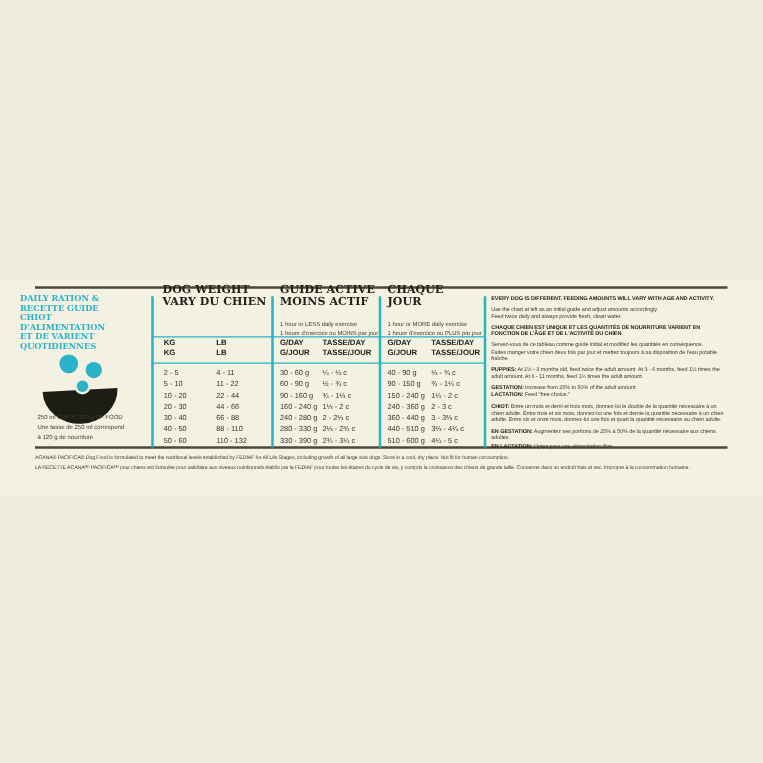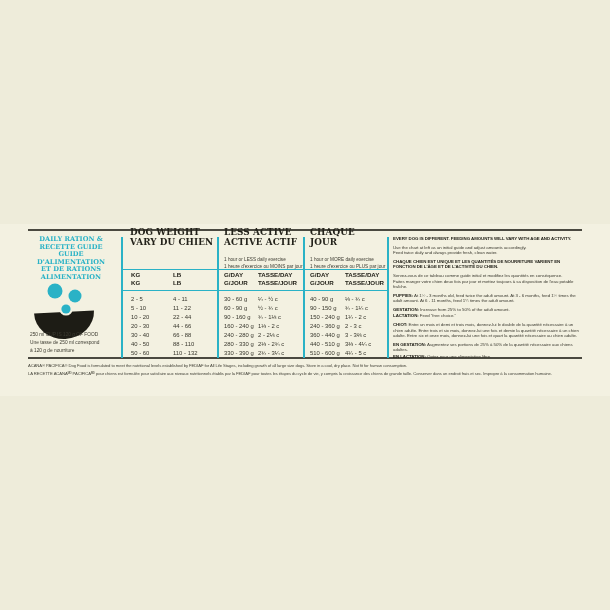--- a/index.html
+++ b/index.html
@@ -12,23 +12,23 @@
   }
   .band{position:absolute;left:0;top:224px;width:610px;height:172px;background:#f3f1e1;}
   .rule{position:absolute;left:28px;width:554px;height:2px;background:#4a4940;}
   .rule-top{top:229px;}
   .rule-bottom{top:357px;}
 
   .vline{position:absolute;top:237px;height:121px;width:1.5px;background:#2ab2c6;}
   .hline{position:absolute;left:121px;width:266px;height:1.2px;background:#2ab2c6;}
 
   
-  .left-title{position:absolute;left:24px;top:236px;width:94px;
+  .left-title{position:absolute;left:16px;top:236px;width:94px;
     font-family:"DejaVu Serif", serif;font-weight:bold;
-    font-size:6.6px;line-height:7.6px;color:#2ab2c6;letter-spacing:0;text-align:center;}
+    font-size:6.6px;line-height:7.6px;color:#2ab2c6;letter-spacing:0;}
   .left-title span{display:block;}
   .bowl{position:absolute;left:31px;top:280px;}
   .cup-note{position:absolute;left:30px;top:331px;width:92px;
     font-size:4.8px;line-height:8px;color:#3c3b31;}
   .cup-note span{display:block;}
 
   
   .sec-head{position:absolute;top:228px;
     font-family:"DejaVu Serif", serif;font-weight:bold;
     font-size:8.8px;line-height:9.6px;color:#23221a;letter-spacing:.1px;}
@@ -69,23 +69,23 @@
 <div class="vline" style="left:217px"></div>
 <div class="vline" style="left:303px"></div>
 <div class="vline" style="left:387px"></div>
 
 <div class="hline" style="top:269px"></div>
 <div class="hline" style="top:290px"></div>
 
 <div class="left-title">
   <span>DAILY RATION &amp;</span>
   <span>RECETTE GUIDE</span>
-  <span>GUIDE D'ALIMENTATION</span>
-  <span>ET DE RATIONS</span>
-  <span>ALIMENTATION</span>
+  <span>CHIOT D'ALIMENTATION</span>
+  <span>ET DE VARIENT</span>
+  <span>QUOTIDIENNES</span>
 </div>
 
 <div class="bowl">
   <svg width="66" height="62" viewBox="0 0 66 62">
     <circle cx="24" cy="11" r="7.5" fill="#2ab2c6"></circle>
     <circle cx="44" cy="16" r="6.5" fill="#2ab2c6"></circle>
     <path d="M3 32 A30 27 0 0 0 63 32 Z" fill="#1d1c15" transform="rotate(-3 33 32)"></path>
     <circle cx="35" cy="29" r="6.6" fill="#f3f1e1"></circle>
     <circle cx="35" cy="29" r="4.6" fill="#2ab2c6"></circle>
   </svg>
@@ -104,22 +104,22 @@
 <div class="subhead" style="left:131px">
   <span>KG</span>
   <span>KG</span>
 </div>
 <div class="subhead" style="left:173px">
   <span>LB</span>
   <span>LB</span>
 </div>
 
 <div class="sec-head" style="left:224px">
-  <span>LESS ACTIVE</span>
-  <span>ACTIVE ACTIF</span>
+  <span>GUIDE ACTIVE</span>
+  <span>MOINS ACTIF</span>
 </div>
 <div class="sec-sub" style="left:224px">
   <span>1 hour or LESS daily exercise</span>
   <span>1 heure d'exercice ou MOINS par jour</span>
 </div>
 <div class="subhead" style="left:224px">
   <span>G/DAY</span>
   <span>G/JOUR</span>
 </div>
 <div class="subhead" style="left:258px">

